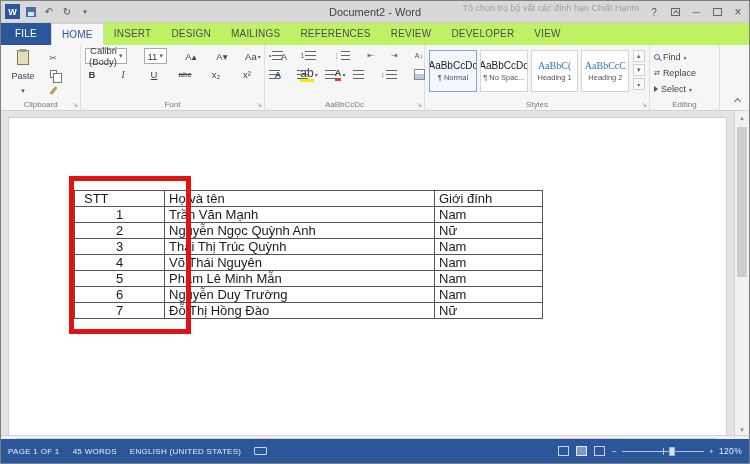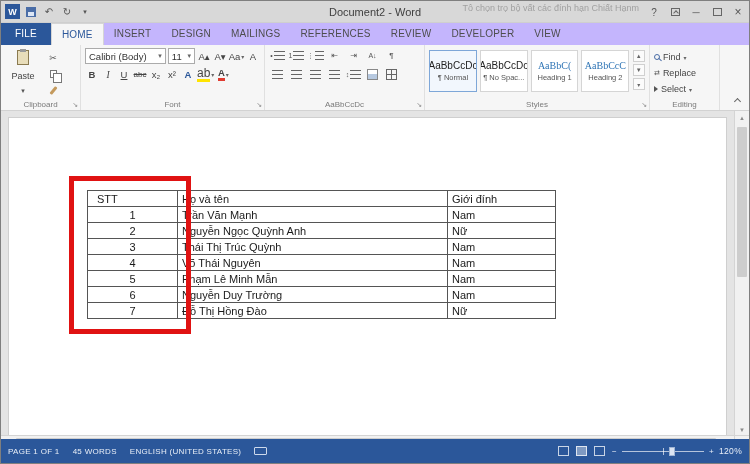--- a/index.html
+++ b/index.html
@@ -18,21 +18,21 @@
   .title { position:absolute; left:0; right:0; text-align:center; font-size:11px; color:#404040; pointer-events:none; }
   .ghost { position:absolute; right:110px; top:2px; width:300px; font-size:9px; color:#5c5c5c; opacity:.45; white-space:nowrap; overflow:hidden; text-align:right; }
   .wincontrols { position:absolute; right:5px; top:0; height:22px; display:flex; align-items:center; gap:9px; }
   .wc { font-size:10px; color:#555; display:flex; align-items:center; justify-content:center; min-width:12px; height:16px; }
   .wc-box { width:9px; height:8px; border:1px solid #666; }
   .wc-ribbonopt { width:9px; height:8px; border:1px solid #666; position:relative; }
   .wc-ribbonopt::after { content:""; position:absolute; left:2px; top:2px; width:3px; height:3px; border-left:1px solid #666; border-top:1px solid #666; transform:rotate(45deg); }
   .wc-close { font-size:12px; }
 
   
-  .tabsrow { height:22px; background:#c4b5fd; display:flex; align-items:stretch; font-size:10px; }
+  .tabsrow { height:22px; background:#bef264; display:flex; align-items:stretch; font-size:10px; }
   .tab { padding:0 10px; line-height:21px; color:#4d4d4d; letter-spacing:.2px; }
   .tab.file { background:#2b579a; color:#fff; padding:0 14px; }
   .tab.active { background:#f6f6f6; color:#2b579a; border:1px solid #d5d5d5; border-bottom:none; }
   .signin { margin-left:auto; padding:0 10px; line-height:21px; color:#444; font-size:10px;margin-top:29px; }
 
   
   .ribbon { position:relative; height:66px; background:#f6f6f6; border-bottom:1px solid #d2d2d2; display:flex; }
   .group { position:relative; height:100%; border-right:1px solid #e0e0e0; padding:3px 4px 13px 4px; }
   .grouplabel { position:absolute; bottom:1px; left:0; right:0; text-align:center; font-size:8px; color:#7a7a7a; }
   .launcher { position:absolute; bottom:2px; right:2px; font-size:7px; color:#8a8a8a; line-height:1; }
@@ -43,21 +43,21 @@
   .icon-clipboard { width:12px; height:15px; border:1px solid #8a7a50; background:#e8ddba; position:relative; }
   .icon-clipboard::after { content:""; position:absolute; left:2px; top:-2px; width:6px; height:3px; background:#9a9a9a; }
   .clip-col { display:flex; flex-direction:column; gap:4px; margin-left:4px; padding-top:4px; }
   .sbtn { width:16px; height:14px; display:flex; align-items:center; justify-content:center; font-size:9px; color:#555; }
   .icon-copy { position:relative; width:7px; height:8px; border:1px solid #777; background:#fff; }
   .icon-copy::after { content:""; position:absolute; left:2px; top:2px; width:7px; height:8px; border:1px solid #777; background:#fff; }
   .icon-brush { width:3px; height:9px; background:#c49a5d; transform:rotate(40deg); border-radius:1px; }
 
   
   .g-font { width:184px; display:flex; flex-direction:column; gap:3px; }
-  .frow { display:flex; align-items:center; gap:2px; }
+  .frow { display:flex; align-items:center; gap:17px;text-align:right; }
   .combo { display:flex; align-items:center; justify-content:space-between; border:1px solid #ababab; background:#fff; height:16px; padding:0 3px; font-size:9.5px; color:#333; }
   .combo .dd { font-size:7px; color:#666; margin-left:2px; }
   .combo.family { width:84px; }
   .combo.size { width:28px; }
   .fbtn { min-width:14px; height:15px; display:flex; align-items:center; justify-content:center; font-size:9.5px; color:#444; gap:1px; }
   .fbtn .dd { font-size:6px; color:#666; }
   .b { font-weight:bold; }
   .i { font-style:italic; font-family:"Liberation Serif", serif; }
   .u { text-decoration:underline; }
   .strike { text-decoration:line-through; font-size:8px; }
@@ -90,21 +90,21 @@
   .icon-find { width:6px; height:6px; border:1px solid #4a6da7; border-radius:50%; position:relative; }
   .icon-find::after { content:""; position:absolute; width:4px; height:1px; background:#4a6da7; right:-3px; bottom:-1px; transform:rotate(40deg); }
   .icon-select { width:0; height:0; border-left:4px solid #555; border-top:3px solid transparent; border-bottom:3px solid transparent; }
   .edd { font-size:6px; color:#666; }
   .ribbon-collapse { position:absolute; right:8px; bottom:6px; width:7px; height:7px; }
   .ribbon-collapse::after { content:""; position:absolute; left:1px; top:2px; width:4px; height:4px; border-left:1px solid #666; border-top:1px solid #666; transform:rotate(45deg); }
 
   
   .docarea { position:absolute; left:0; right:0; top:110px; height:326px; background:#e4e4e4; }
   .page { position:absolute; left:7px; right:22px; top:6px; bottom:0; background:#fff; border:1px solid #cfcfcf; border-bottom:none; }
-  .doc-table { position:absolute; left:78px; top:72px; border-collapse:collapse; font-size:11px; color:#1a1a1a; }
+  .doc-table { position:absolute; left:65px; top:72px; border-collapse:collapse; font-size:13px; color:#1a1a1a; }
   .doc-table td { border:1px solid #555; height:16px; padding:0 0 0 4px; vertical-align:middle; }
   .doc-table td.c0 { width:90px; padding-left:9px; }
   .doc-table td.c1 { width:270px; }
   .doc-table td.c2 { width:108px; }
   .doc-table td.num { text-align:center; padding-left:0; }
   .redbox { position:absolute; left:60px; top:58px; width:122px; height:158px; border:5px solid #e01212; pointer-events:none; }
 
   
   .vscroll { position:absolute; right:0; top:0; bottom:0; width:15px; background:#f1f1f1; border-left:1px solid #d4d4d4; }
   .vs-arrow { position:absolute; left:0; width:100%; height:14px; display:flex; align-items:center; justify-content:center; font-size:6px; color:#8a8a8a; }

